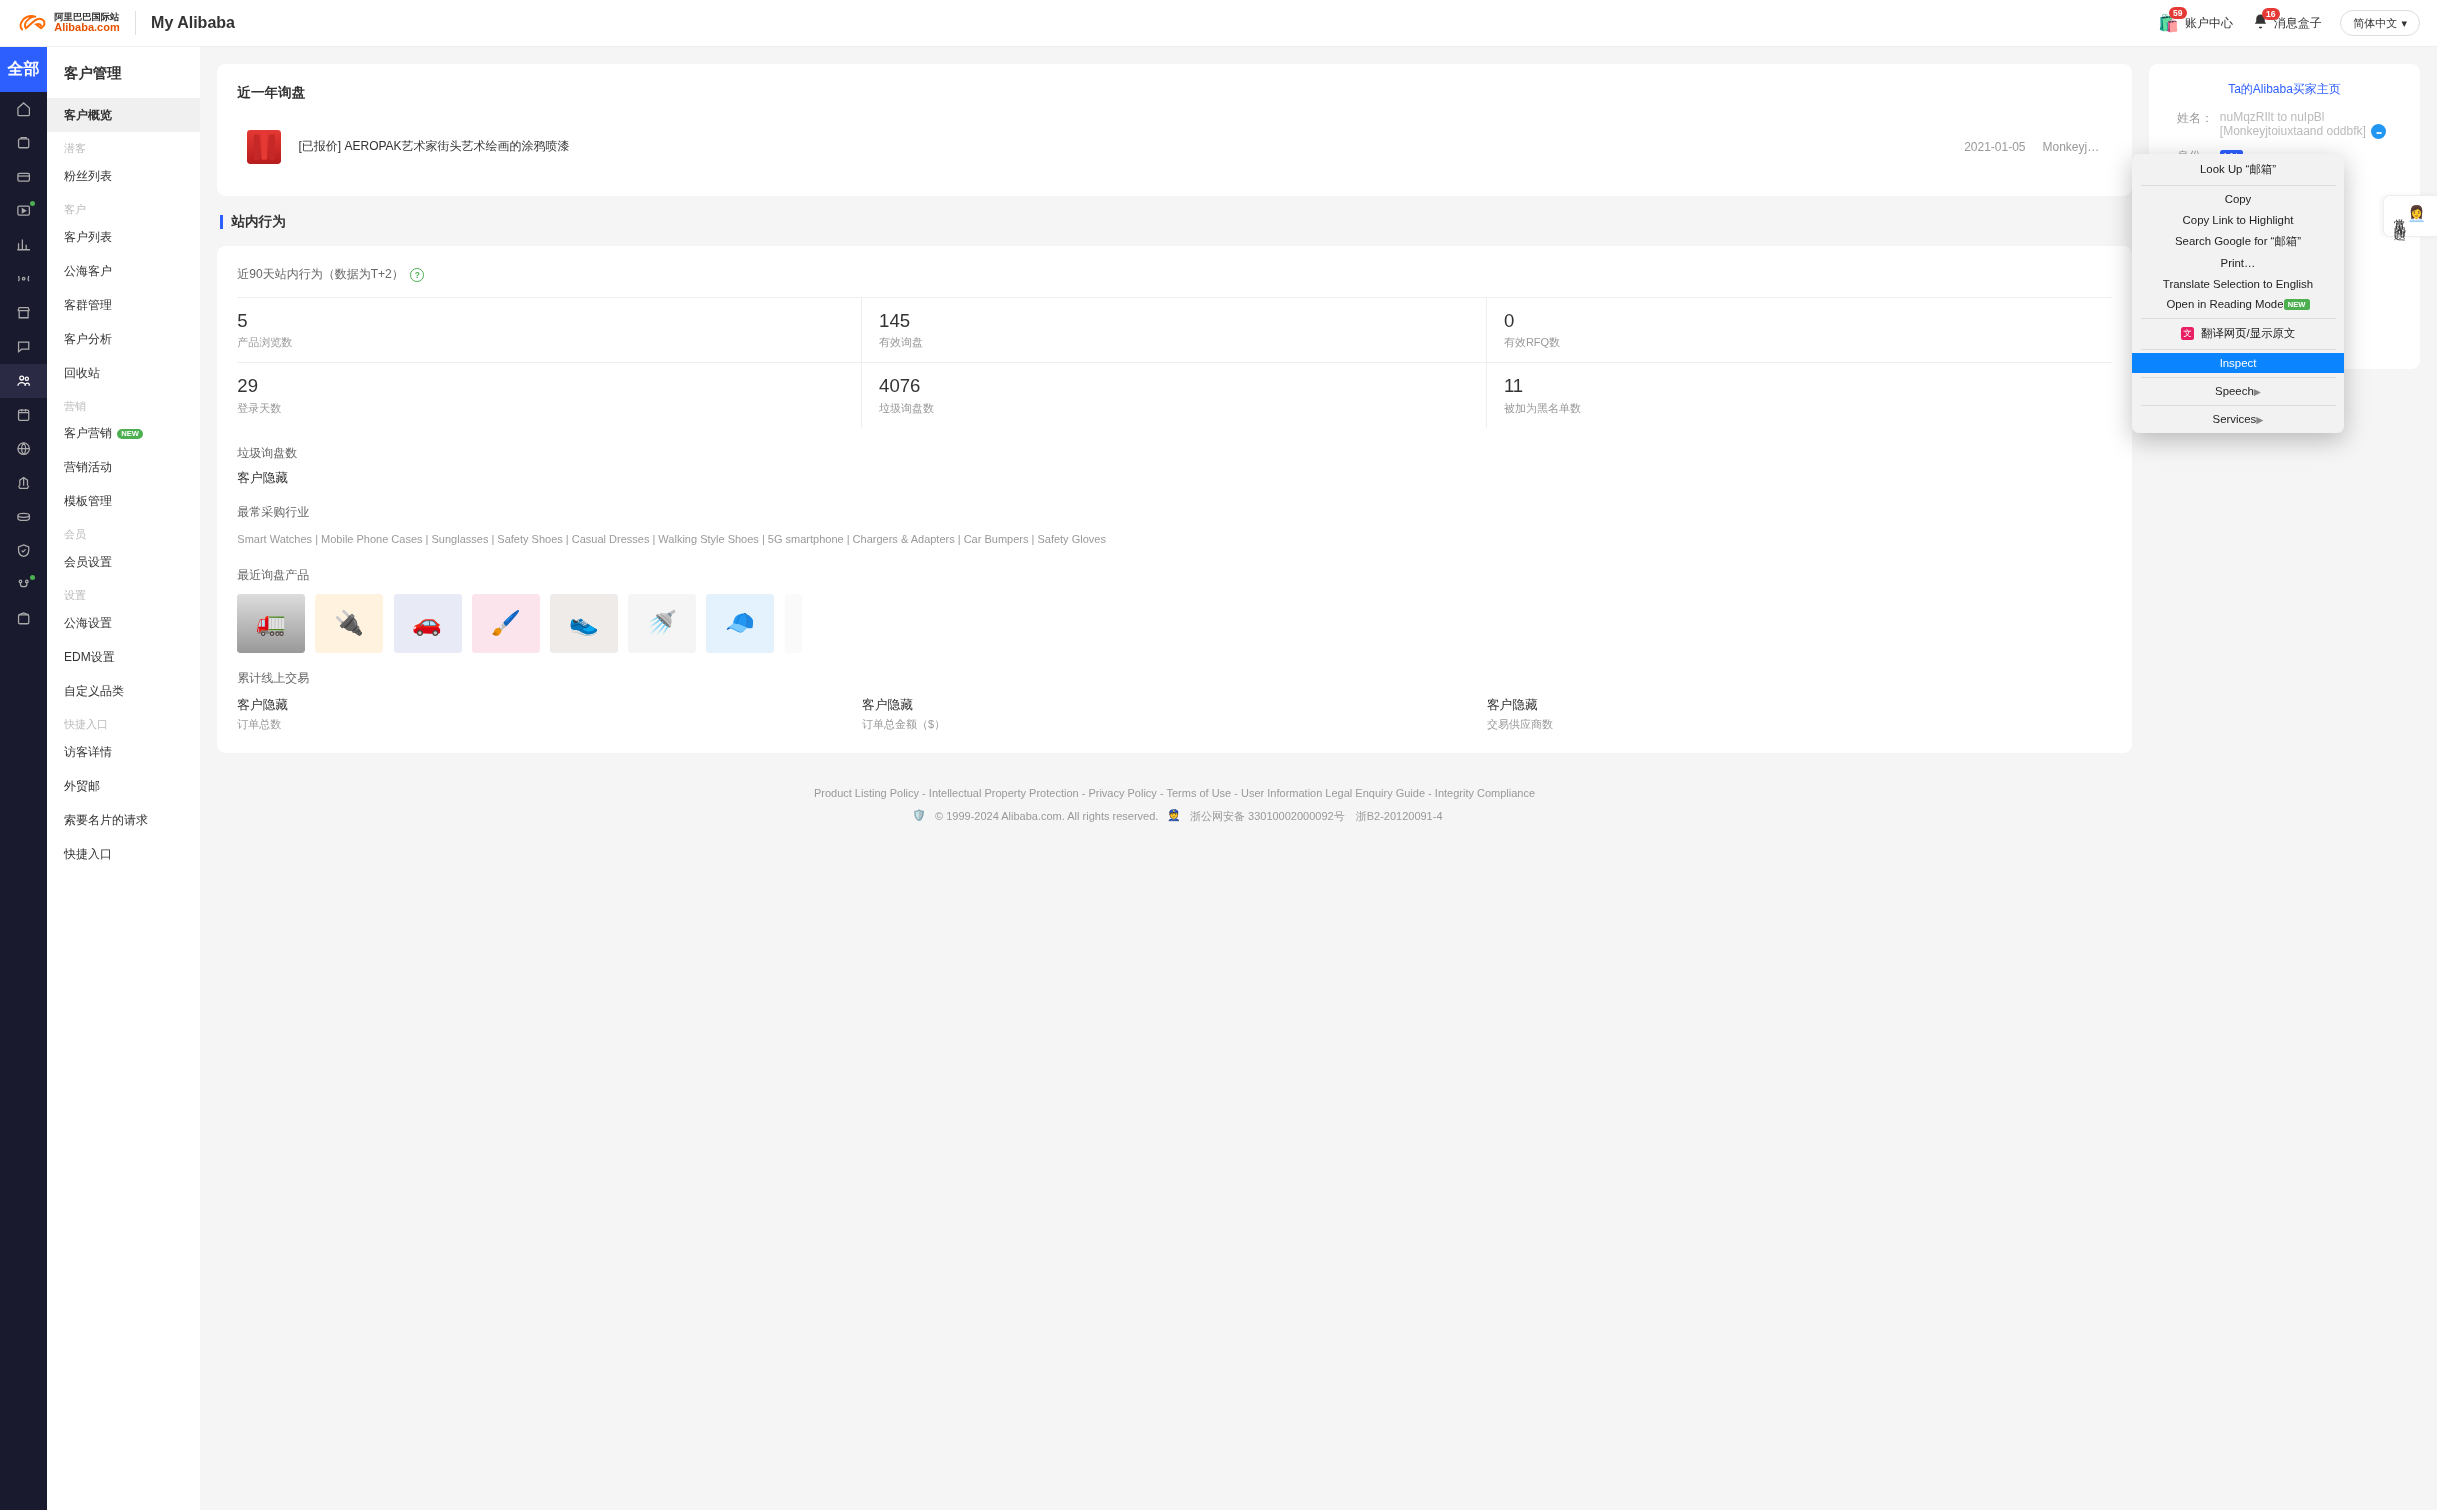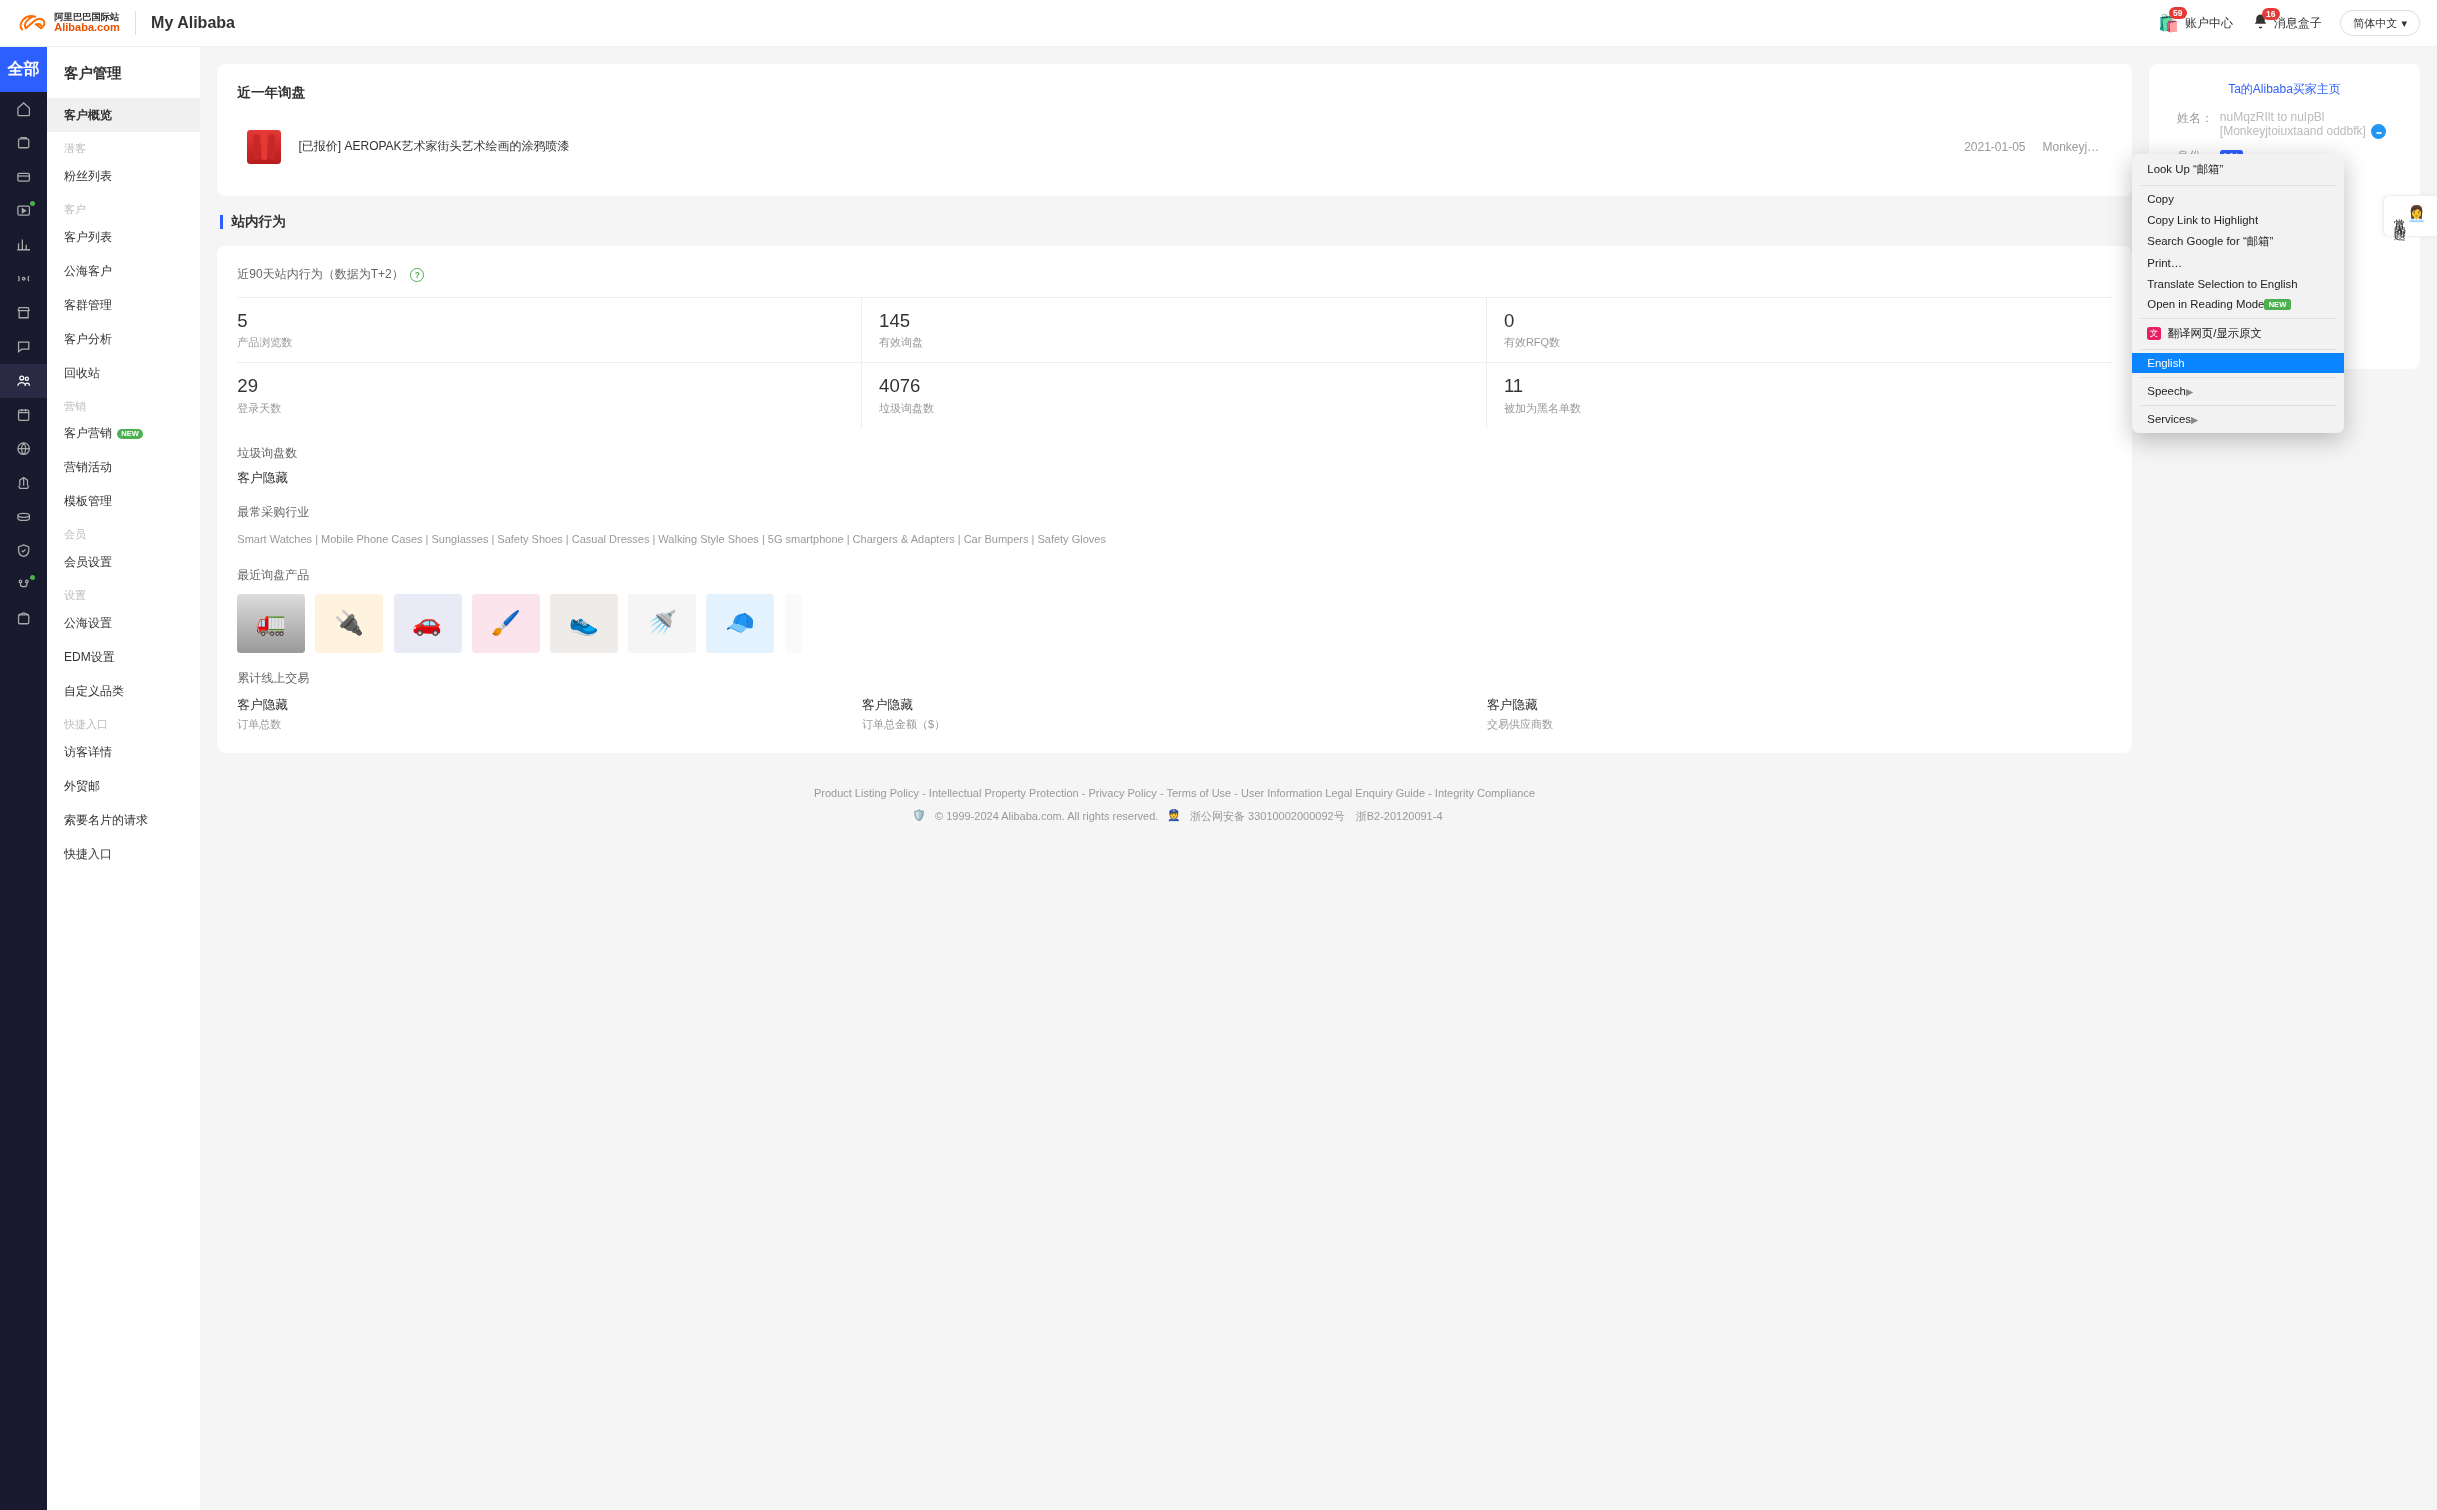--- a/index.html
+++ b/index.html
@@ -60,21 +60,21 @@
 .rightpanel { width: 288px; padding: 17px 17px 17px 0; }
 .rightcard { background: #fff; border-radius: 8.5px; padding: 17px; }
 .right-link { color: #2d5fff; text-align: center; display: block; margin-bottom: 12px; cursor: pointer; font-size: 12px; }
 .info-row { display: flex; margin-bottom: 8.5px; font-size: 12px; align-items: flex-start; }
 .info-label { color: #999; width: 47px; flex-shrink: 0; text-align: right; margin-right: 6.8px; }
 .info-val { color: #bbb; flex: 1; }
 .level-badge { background: #2d5fff; color: #fff; font-size: 8.5px; padding: 0.8px 4.2px; border-radius: 2.5px; font-weight: 700; }
 .chat-dot { display: inline-block; width: 15.3px; height: 15.3px; background: #2196f3; border-radius: 50%; vertical-align: middle; margin-left: 5.1px; position: relative; }
 .chat-dot::after { content: "•••"; color: #fff; font-size: 6.8px; position: absolute; top: 50%; left: 50%; transform: translate(-50%, -50%); letter-spacing: -0.8px; }
 .context-menu { position: absolute; top: 154px; right: 93px; width: 212px; background: #f2f2f2; border-radius: 6.8px; box-shadow: 0 6.8px 24px rgba(0,0,0,0.25); padding: 4.2px 0; z-index: 1000; font-size: 11.4px; }
-.ctx-item { padding: 4.2px 15.3px; cursor: default; display: flex; align-items: center; justify-content: flex-start; color: #222; }
+.ctx-item { padding: 4.2px 15.3px; cursor: default; display: flex; align-items: center; justify-content: center; color: #222; }
 .ctx-item.highlighted { background: #0a84ff; color: #fff; }
 .ctx-divider { height: 0.8px; background: #ddd; margin: 3.4px 8.5px; }
 .ctx-badge { background: #4caf50; color: #fff; font-size: 7.6px; padding: 0.8px 4.2px; border-radius: 2.5px; font-weight: 700; }
 .ctx-icon { width: 13.6px; height: 13.6px; background: #e91e63; border-radius: 2.5px; margin-right: 6.8px; display: inline-flex; align-items: center; justify-content: center; color: #fff; font-size: 8.5px; }
 .ctx-chevron { color: #888; font-size: 9.3px; }
 .footer { text-align: center; padding: 17px; color: #999; font-size: 11px; margin: 0 17px; }
 .footer-links { margin-bottom: 10.2px; }
 .footer-links span { color: #999; cursor: pointer; }
 .footer-badge { display: inline-block; width: 15.3px; height: 15.3px; vertical-align: middle; margin: 0 5.1px; }
 .side-tab { position: fixed; right: 0; top: 195px; background: #fff; border: 0.8px solid #eee; border-right: none; border-radius: 6.8px 0 0 6.8px; padding: 8.5px 6.8px; writing-mode: vertical-rl; cursor: pointer; font-size: 12px; box-shadow: -1.7px 0 5.1px rgba(0,0,0,0.05); text-align: center; letter-spacing: 3.4px; }
@@ -444,21 +444,21 @@
     </div>
   <div class="ctx-divider"></div>
   <div class="ctx-item">
       <span style="display:flex;align-items:center;">
         <span class="ctx-icon">文</span>
         <span>翻译网页/显示原文</span>
       </span>
     </div>
   <div class="ctx-divider"></div>
   <div class="ctx-item highlighted">
-      <span>English</span>
+      <span>Inspect</span>
     </div>
   <div class="ctx-divider"></div>
   <div class="ctx-item">
       <span>Speech</span>
       <span class="ctx-chevron">▶</span>
     </div>
   <div class="ctx-divider"></div>
   <div class="ctx-item">
       <span>Services</span>
       <span class="ctx-chevron">▶</span>

